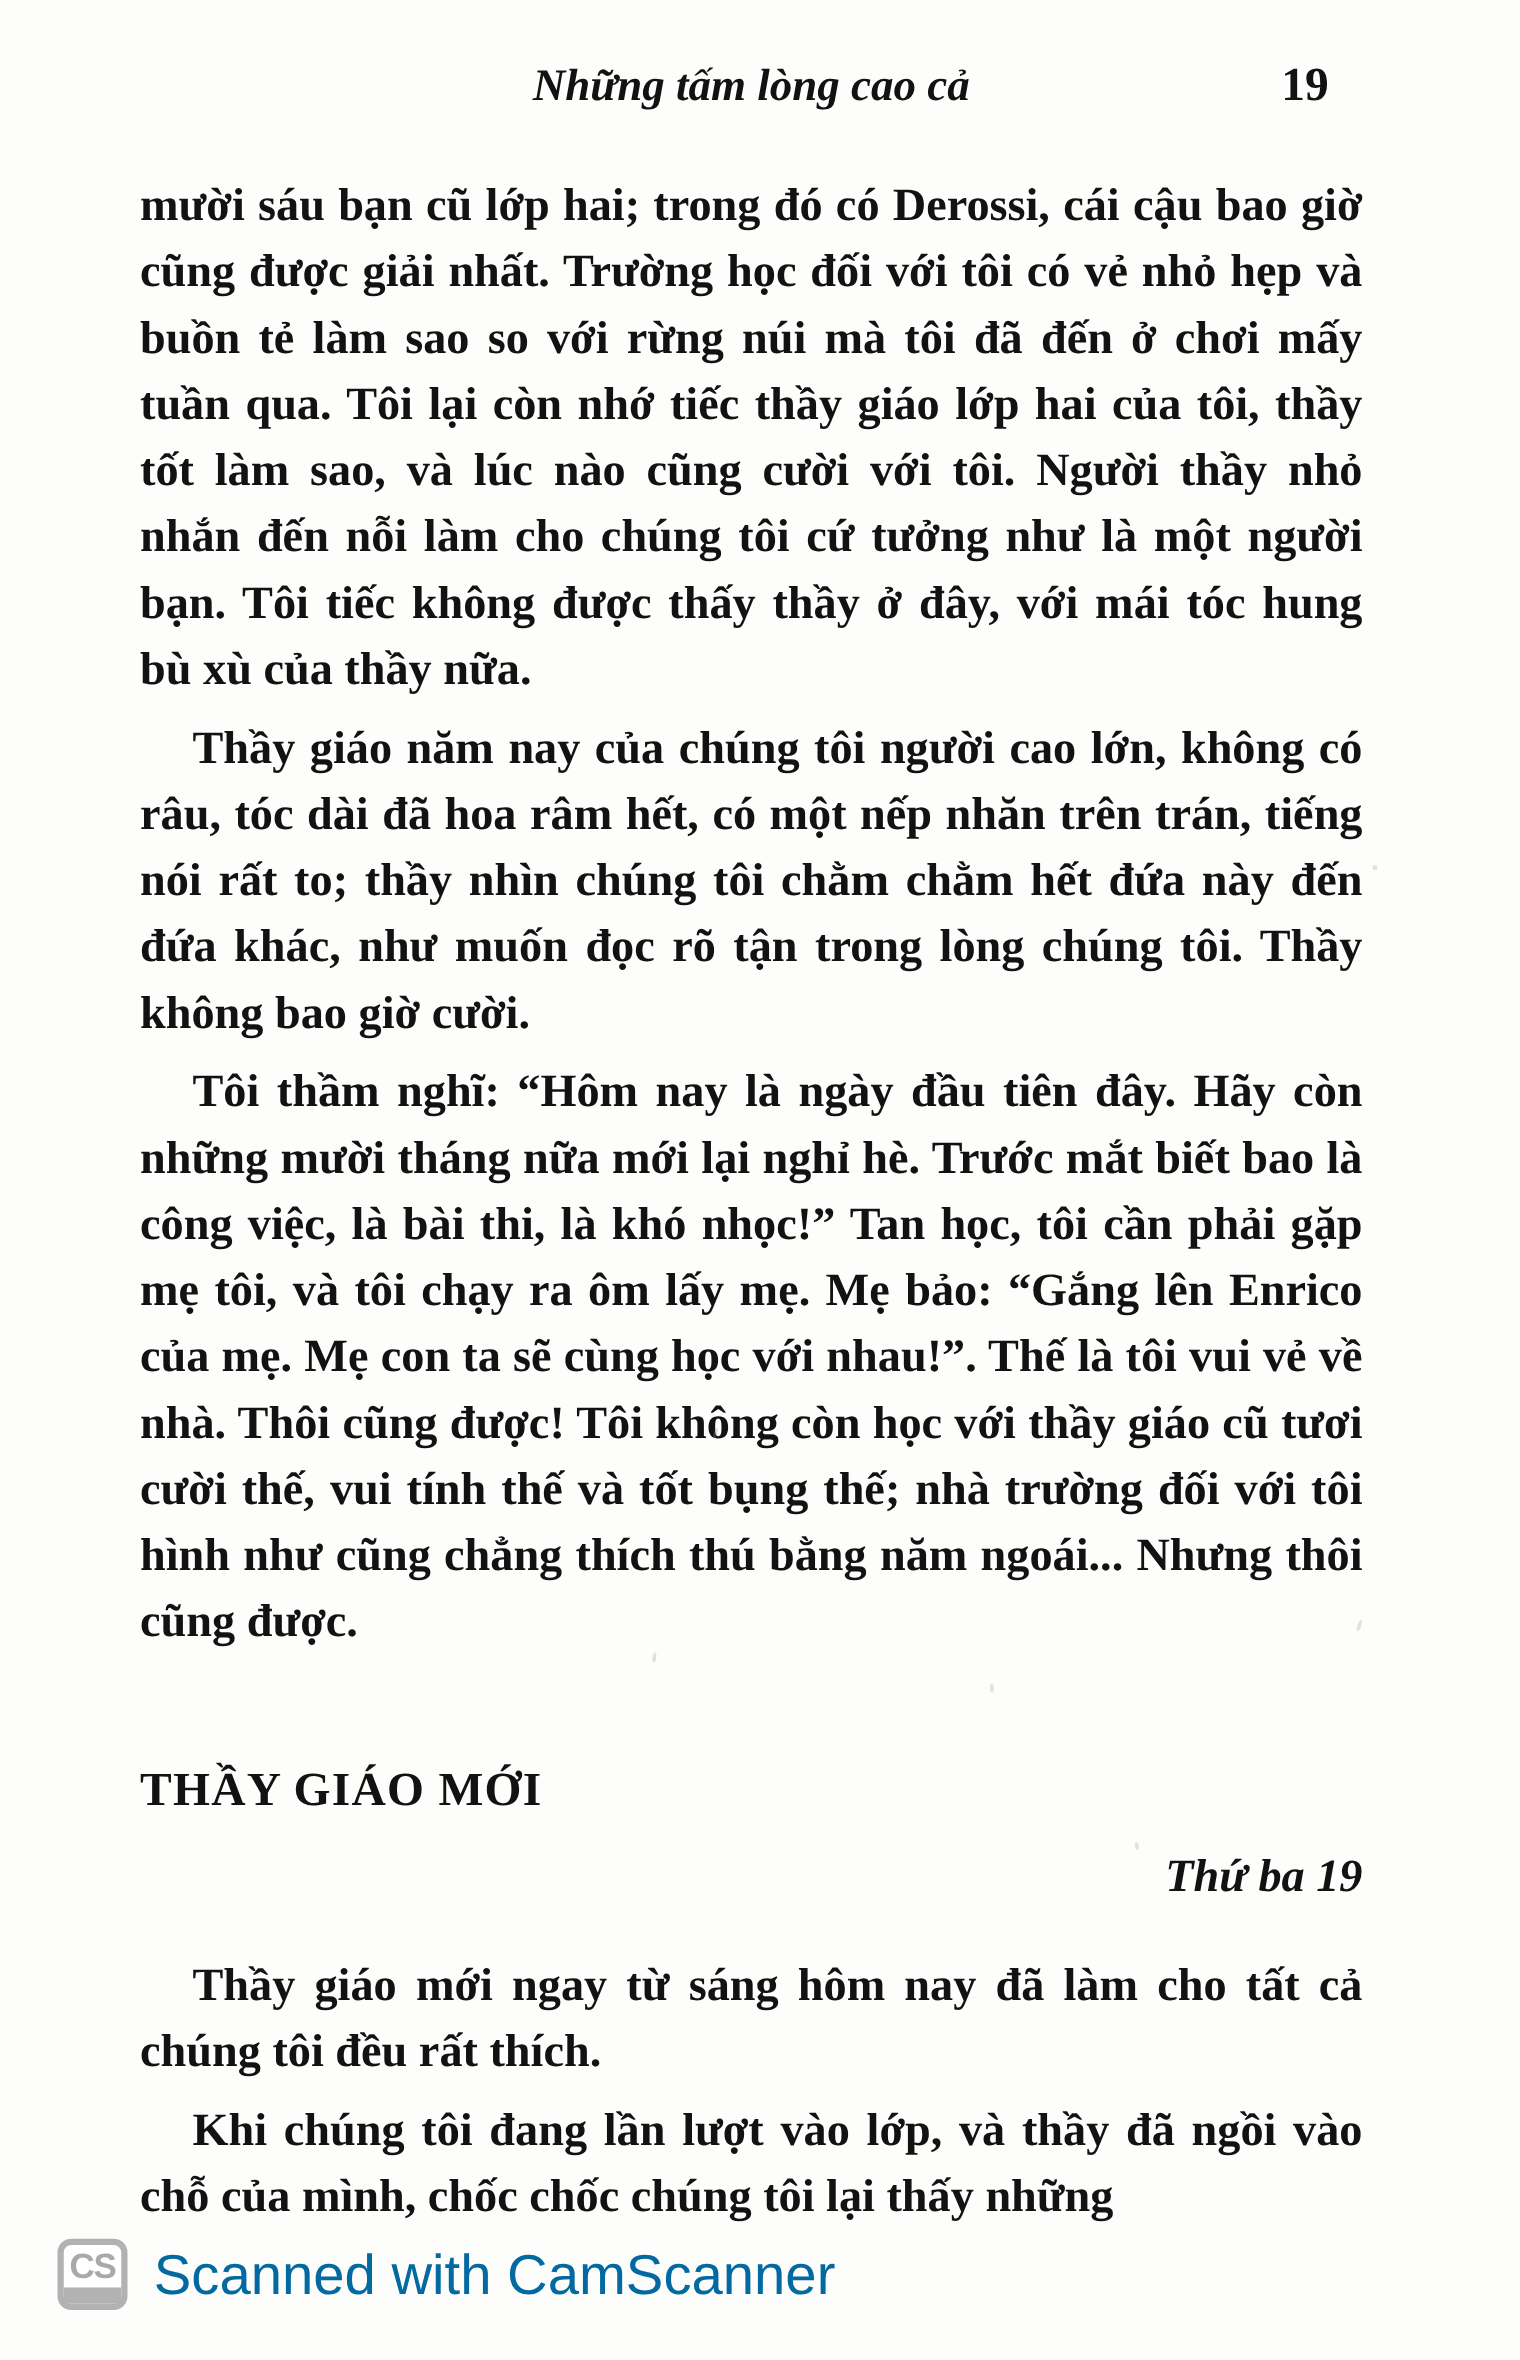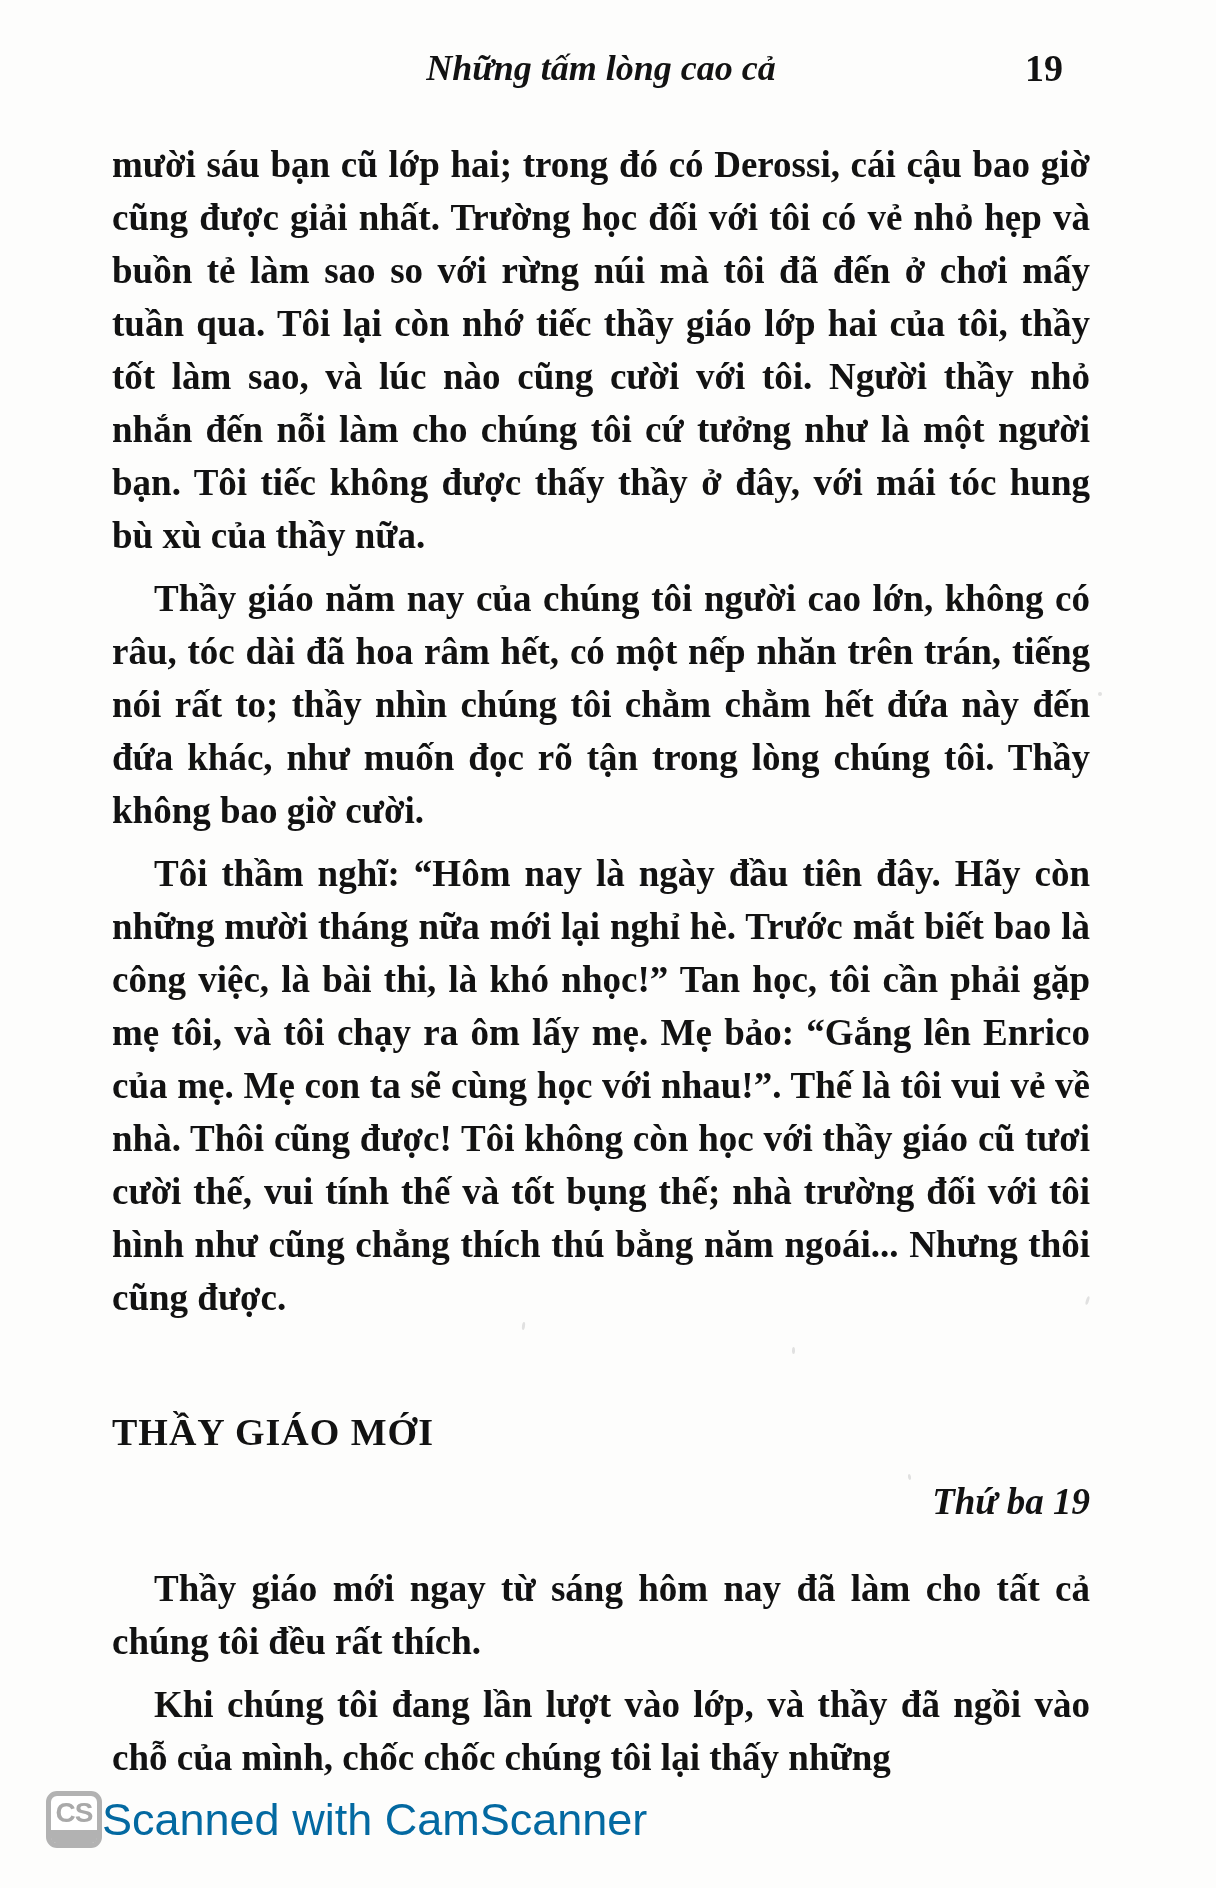--- a/index.html
+++ b/index.html
@@ -42,21 +42,21 @@
   .dateline{
     margin-top:22px;
     text-align:right;
     font-style:italic;font-weight:bold;
     font-size:37px;line-height:48px;
   }
   .after-dateline{margin-top:36px;}
   
   .watermark{
     position:absolute;left:46px;top:1791px;
-    display:flex;align-items:center;
+    display:flex;align-items:center;gap:21px;
   }
   .cs-icon{
     position:relative;
     width:56px;height:57px;
     box-sizing:border-box;
     border:5px solid #b2b2b2;
     border-radius:11px;
     background:#ffffff;
     flex:0 0 auto;
   }

